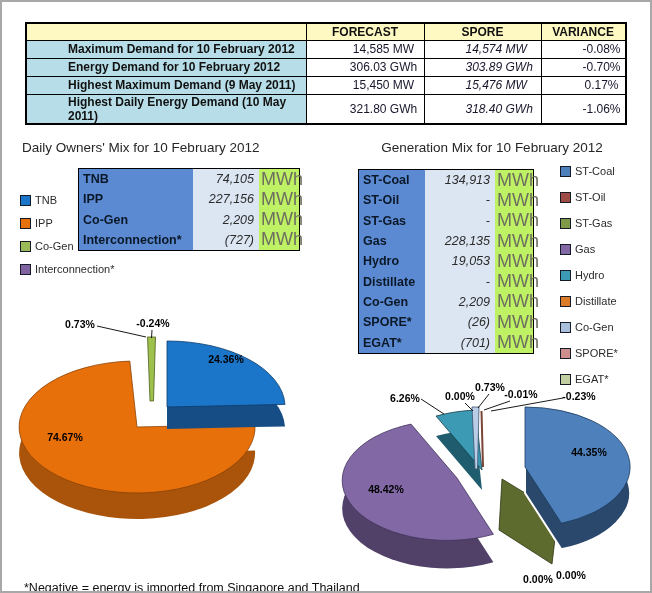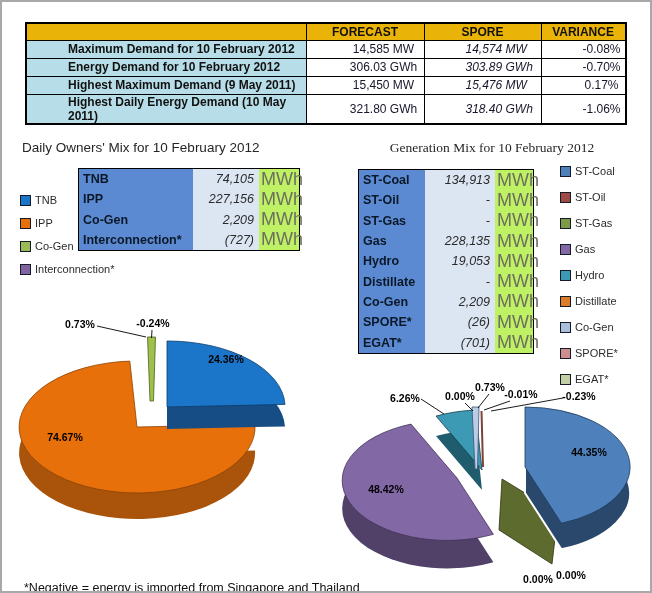--- a/index.html
+++ b/index.html
@@ -1,30 +1,30 @@
 <!DOCTYPE html>
 <html><head>
 <meta charset="utf-8">
 <style>
   html,body{margin:0;padding:0;background:#e8e8e8;}
   .canvas{position:relative;width:652px;height:593px;background:#fff;border:2px solid #A8A8A8;
           box-sizing:border-box;font-family:"Liberation Sans",sans-serif;overflow:hidden;}
   
   table.summary{position:absolute;left:23px;top:20px;border-collapse:collapse;border:2px solid #000;}
   table.summary th,table.summary td{border:1px solid #000;font-size:12px;padding:0 4px;box-sizing:border-box;}
-  table.summary th{height:17px;background:#eab308;font-weight:bold;text-align:center;color:#111;}
+  table.summary th{height:17px;background:#fef9c3;font-weight:bold;text-align:center;color:#111;}
   table.summary td{height:18px;padding-left:41px;}
   td.rowlabel{background:#B7DEE8;font-weight:bold;text-align:left;color:#111;width:280px;}
   td.val{width:118px;text-align:center;color:#17162b;}
   td.val2{width:117px;text-align:left;color:#17162b;font-style:italic;}
   td.varc{width:82px;text-align:center;color:#17162b;}
   
   .sect-title{position:absolute;font-size:13.5px;color:#262626;}
   .title-left{left:20px;top:138px;}
-  .title-right{left:366px;top:138px;width:248px;text-align:center;font-family:Liberation Serif, serif;}
+  .title-right{left:366px;top:138px;width:248px;text-align:center;}
   
   .legend{position:absolute;display:flex;flex-direction:column;}
   .legend-left{left:18px;top:192px;gap:11px;}
   .legend-right{left:558px;top:163px;gap:14px;}
   .legend-item{display:flex;align-items:center;gap:4px;font-size:11px;color:#2b2b2b;white-space:nowrap;}
   .swatch{width:9px;height:9px;border:1.5px solid #141b26;flex:0 0 auto;}
   .c-tnb{background:#1B76C9}.c-ipp{background:#E8700A}.c-cogen{background:#9BBB59}.c-ix{background:#8064A2}
   .c-stcoal{background:#4E81BB}.c-stoil{background:#9E4A45}.c-stgas{background:#7E9A49}.c-gas{background:#8269A6}
   .c-hydro{background:#3D9AB5}.c-dist{background:#DC7B28}.c-cogen2{background:#A9BFDC}.c-spore{background:#CE8E8E}.c-egat{background:#C2CFA2}
   

